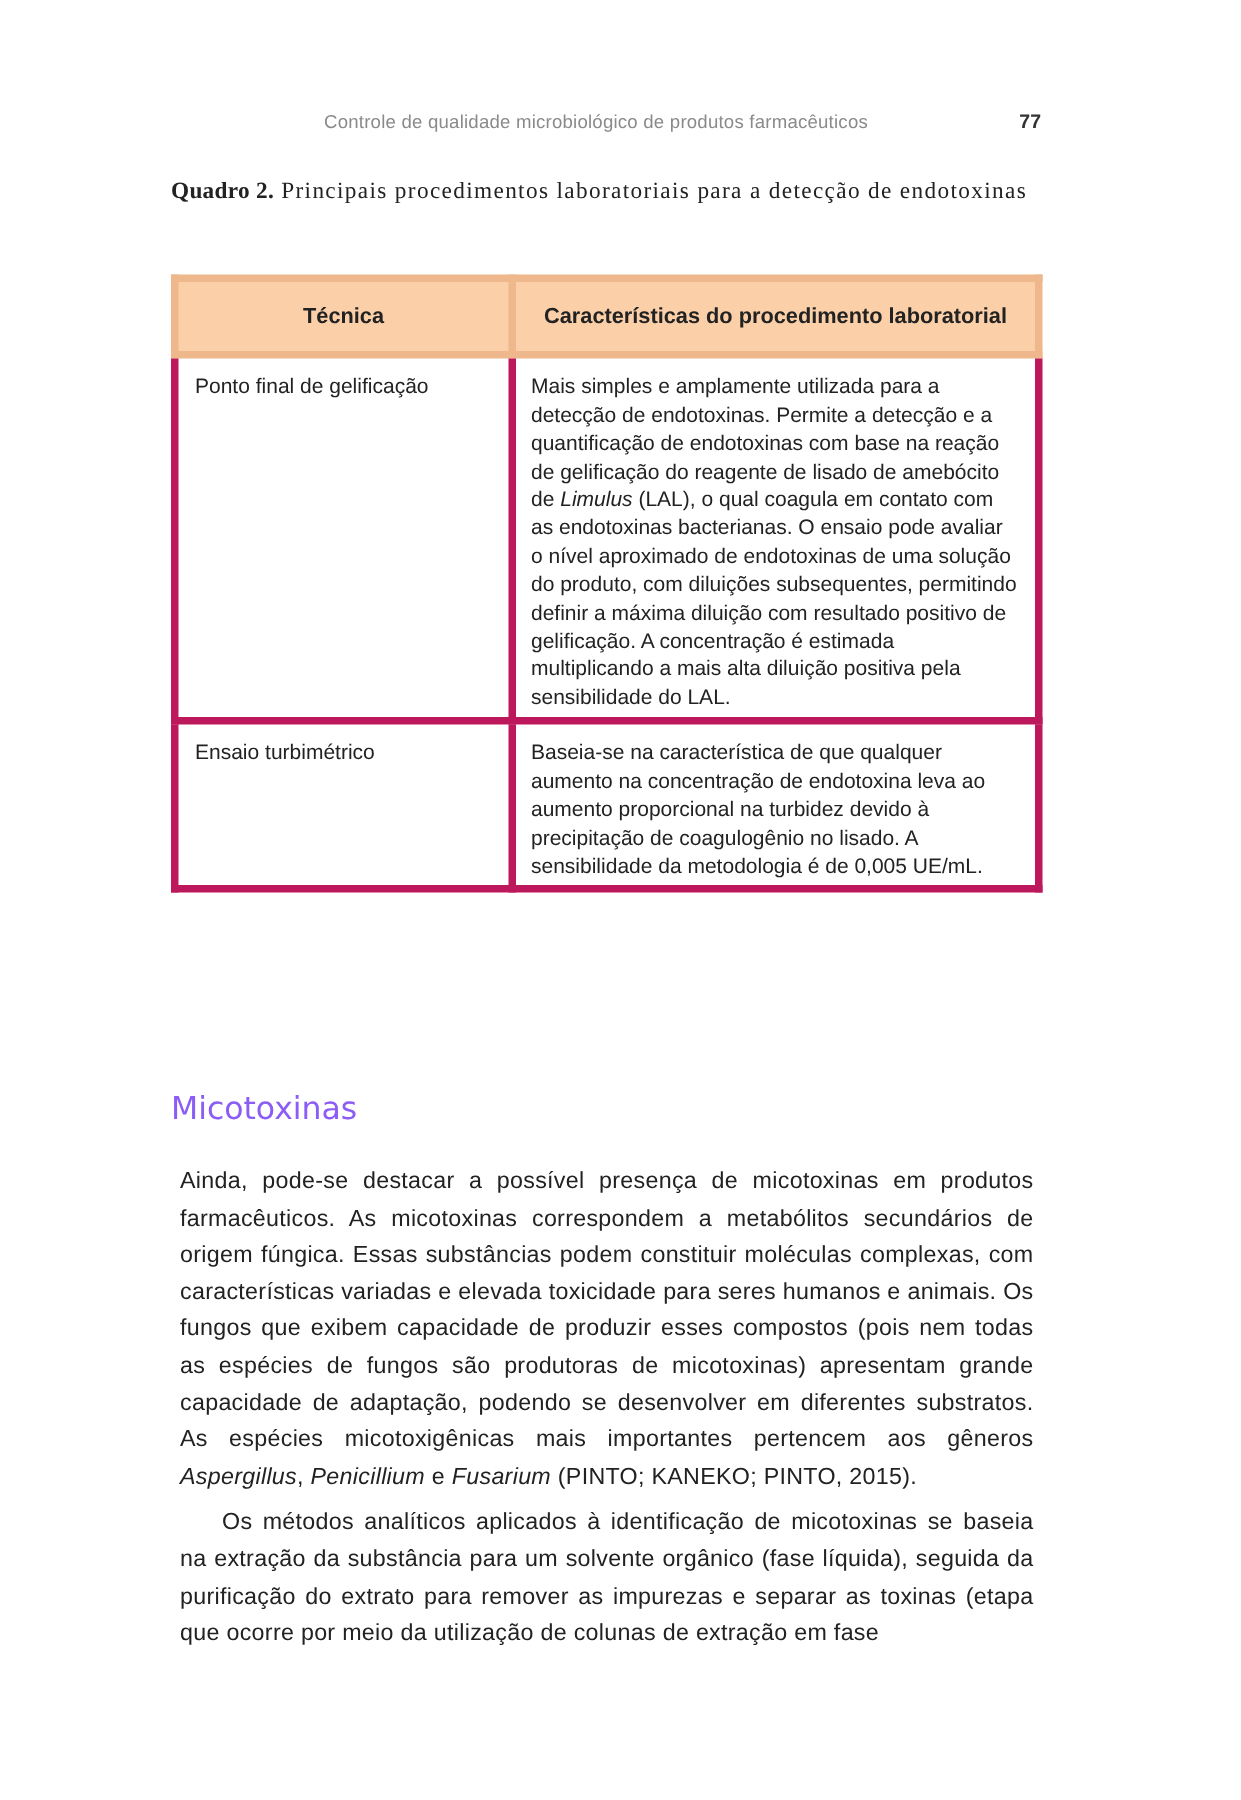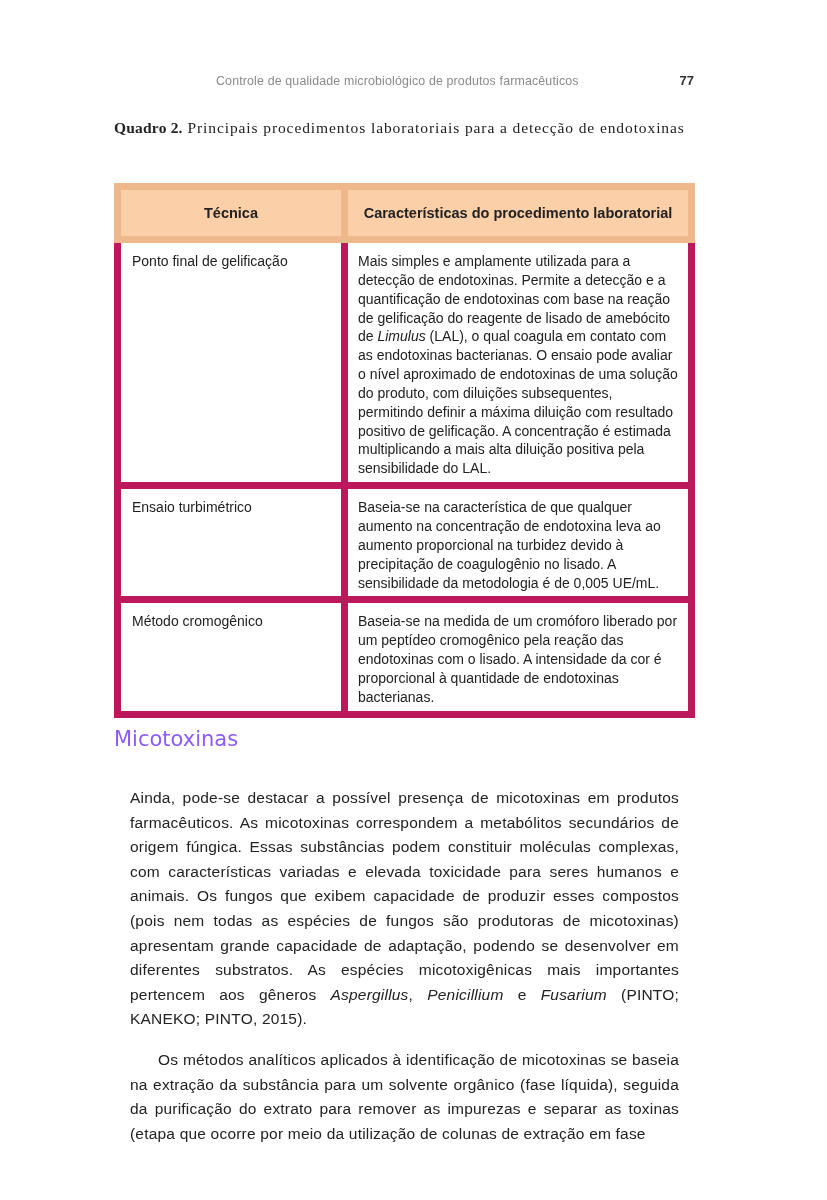--- a/index.html
+++ b/index.html
@@ -17,40 +17,40 @@
       font-family: Liberation Serif, serif; font-size: 15.5px; line-height: 19px;
       letter-spacing: 0.9px; color: #222; text-align: justify;
     }
     .caption b { letter-spacing: 0.2px; }
 
     table.quadro {
       position: absolute; left: 114px; top: 183px; width: 581px;
       border-collapse: collapse;
       font-family: "Liberation Sans", sans-serif; font-size: 14px; line-height: 18.85px; color: #222;
     }
-    table.quadro th, table.quadro td { border: 7px solid #be185d; vertical-align: top; }
+    table.quadro th, table.quadro td { border: 5px solid #be185d; vertical-align: top; }
     table.quadro th {
       background: #fbcfa8; font-weight: bold; height: 46px; padding: 0; vertical-align: middle;
       font-size: 14.5px; color: #222; border-color: #eeb88c;
     }
     table.quadro thead tr { border-bottom: 2px solid #eeb88c; }
     table.quadro td.col1 { width: 189px; padding: 9px 20px 10px 11px; }
     table.quadro td.col2 { padding: 9px 10px 4px 10px; }
     .ital { font-style: italic; }
 
     h2.section {
       position: absolute; left: 114px; top: 727px; margin: 0;
       font-family: "DejaVu Sans", sans-serif; font-weight: normal; font-size: 21px; color: #8b5cf6;
     }
     .body-text {
       position: absolute; left: 114px; top: 770px; width: 581px;
       font-family: "Liberation Sans", sans-serif; font-size: 15.5px; line-height: 24.6px; color: #222;
       text-align: justify; letter-spacing: 0.2px;
     }
-    .body-text p { margin: 16px; }
+    .body-text p { margin: 6px; }
     .body-text p.indent { text-indent: 28px; }
   </style>
 </head>
 <body>
 
 <div class="running-head">
   <span class="title">Controle de qualidade microbiológico de produtos farmacêuticos</span>
   <span class="page-num">77</span>
 </div>
 
@@ -67,24 +67,20 @@
   </thead>
   <tbody>
     <tr>
       <td class="col1">Ponto final de gelificação</td>
       <td class="col2"><span>Mais simples e amplamente utilizada para a detecção de endotoxinas. Permite a detecção e a quantificação de endotoxinas com base na reação de gelificação do reagente de lisado de amebócito de </span><span class="ital">Limulus</span><span> (LAL), o qual coagula em contato com as endotoxinas bacterianas. O ensaio pode avaliar o nível aproximado de endotoxinas de uma solução do produto, com diluições subsequentes, permitindo definir a máxima diluição com resultado positivo de gelificação. A concentração é estimada multiplicando a mais alta diluição positiva pela sensibilidade do LAL.</span></td>
     </tr>
     <tr>
       <td class="col1">Ensaio turbimétrico</td>
       <td class="col2"><span>Baseia-se na característica de que qualquer aumento na concentração de endotoxina leva ao aumento proporcional na turbidez devido à precipitação de coagulogênio no lisado. A sensibilidade da metodologia é de 0,005 UE/mL.</span></td>
     </tr>
-    <tr>
-      <td class="col1">Método cromogênico</td>
-      <td class="col2"><span>Baseia-se na medida de um cromóforo liberado por um peptídeo cromogênico pela reação das endotoxinas com o lisado. A intensidade da cor é proporcional à quantidade de endotoxinas bacterianas.</span></td>
-    </tr>
   </tbody>
 </table>
 
 <h2 class="section">Micotoxinas</h2>
 
 <div class="body-text">
   <p><span>Ainda, pode-se destacar a possível presença de micotoxinas em produtos farmacêuticos. As micotoxinas correspondem a metabólitos secundários de origem fúngica. Essas substâncias podem constituir moléculas complexas, com características variadas e elevada toxicidade para seres humanos e animais. Os fungos que exibem capacidade de produzir esses compostos (pois nem todas as espécies de fungos são produtoras de micotoxinas) apresentam grande capacidade de adaptação, podendo se desenvolver em diferentes substratos. As espécies micotoxigênicas mais importantes pertencem aos gêneros </span><i>Aspergillus</i><span>, </span><i>Penicillium</i><span> e </span><i>Fusarium</i><span> (PINTO; KANEKO; PINTO, 2015).</span></p>
   <p class="indent">Os métodos analíticos aplicados à identificação de micotoxinas se baseia na extração da substância para um solvente orgânico (fase líquida), seguida da purificação do extrato para remover as impurezas e separar as toxinas (etapa que ocorre por meio da utilização de colunas de extração em fase</p>
 </div>
 

